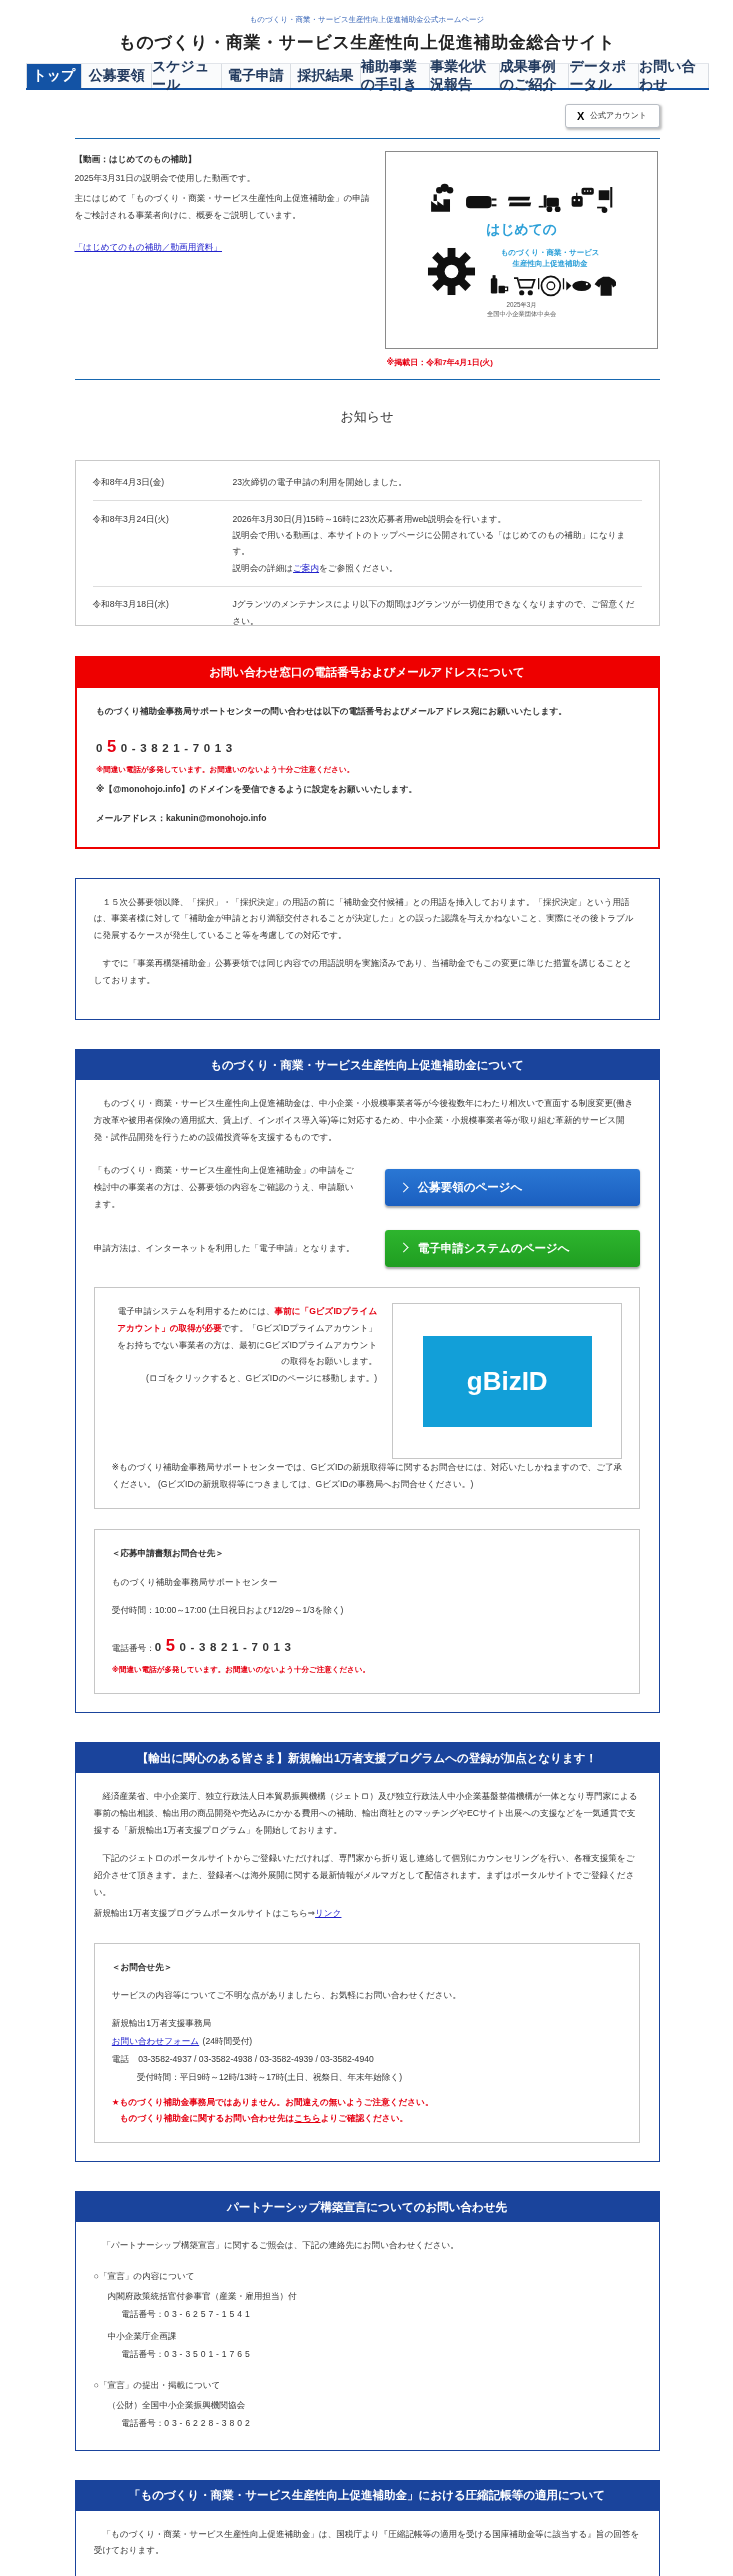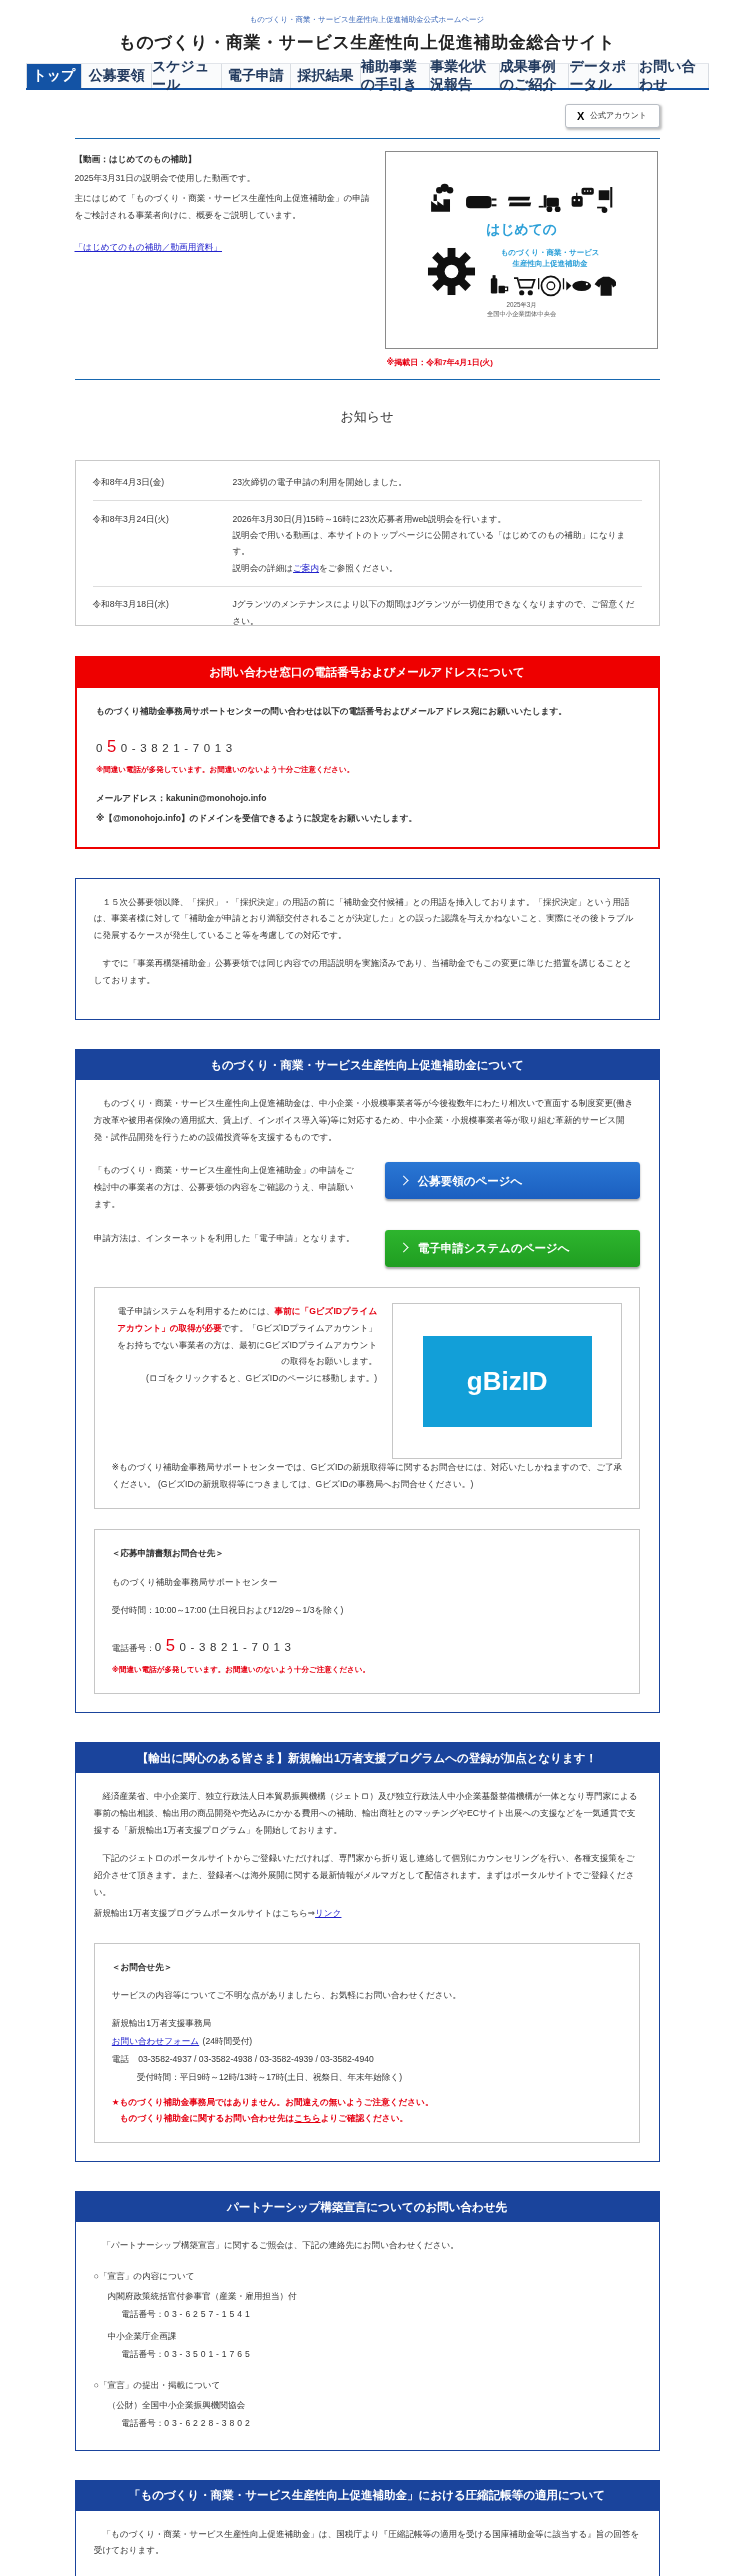--- a/index.html
+++ b/index.html
@@ -50,31 +50,31 @@
   .news-row:last-child{border-bottom:none;}
   .news-date{width:140px;flex-shrink:0;}
   .news-text{flex:1;}
   .news-text p{margin:0;}
   
   .alert{border:2.9px solid #ee0000;margin-top:30px;}
   .alert-h{background:#ee0000;color:#fff;text-align:center;font-size:11.5px;font-weight:bold;padding:7.5px 5.7px;}
   .alert-b{padding:15px 19.5px 17px;font-size:8.6px;line-height:1.9;}
   .alert-b p{margin:0 0 3.4px;}
   .bold{font-weight:bold;}
-  .phone{font-weight:normal;font-size:11.5px;letter-spacing:4.6px;margin:11.5px 0 1.1px !important;}
+  .phone{font-weight:bold;font-size:11.5px;letter-spacing:4.6px;margin:11.5px 0 1.1px !important;}
   .ph5{color:#e60012;font-size:16.6px;}
   .warn{color:#e60012;font-size:7.5px;font-weight:bold;}
   .mail{margin-top:12.6px !important;}
   
   .sec{border:1.1px solid #1a449c;margin-top:29px;}
   .sec-h{background:#1a449c;color:#fff;text-align:center;font-size:11.5px;font-weight:bold;padding:7.5px 6.9px;}
   .sec-b{padding:15px 18.3px 18.3px;font-size:8.6px;line-height:1.95;}
   .sec-b p{margin:0 0 11.5px;}
   
-  .action-row{display:flex;align-items:flex-start;gap:26px;margin:17px 0;}
+  .action-row{display:flex;align-items:center;gap:26px;margin:17px 0;}
   .action-text{flex:1;}
   .btn{display:flex;align-items:center;width:255px;height:37px;border-radius:3.4px;
        color:#fff;font-size:11.5px;font-weight:bold;padding-left:15px;box-sizing:border-box;
        text-decoration:none;box-shadow:0 1.1px 2.3px rgba(0,0,0,.35);}
   .btn-blue{background:linear-gradient(#2a77d4,#1b5fc0);}
   .btn-green{background:linear-gradient(#2eb52e,#1f9e21);}
   .chev{width:6.3px;height:6.3px;border-top:1.7px solid #fff;border-right:1.7px solid #fff;
        transform:rotate(45deg);margin-right:10.3px;flex-shrink:0;}
   .inner-box{border:0.6px solid #c6c6c6;padding:15px 17px;margin-top:20.6px;}
   .gbiz-row{display:flex;gap:15px;}
@@ -252,22 +252,22 @@
       </div>
 
     </div>
 
     <div class="alert">
       <div class="alert-h">お問い合わせ窓口の電話番号およびメールアドレスについて</div>
       <div class="alert-b">
         <p class="bold">ものづくり補助金事務局サポートセンターの問い合わせは以下の電話番号およびメールアドレス宛にお願いいたします。</p>
         <p class="phone"><span>0</span><span class="ph5">5</span><span>0-3821-7013</span></p>
         <p class="warn">※間違い電話が多発しています。お間違いのないよう十分ご注意ください。</p>
+        <p class="bold">※【@monohojo.info】のドメインを受信できるように設定をお願いいたします。</p>
         <p class="bold mail">メールアドレス：kakunin@monohojo.info</p>
-        <p class="bold">※【@monohojo.info】のドメインを受信できるように設定をお願いいたします。</p>
       </div>
     </div>
 
     <section class="sec">
       <div class="sec-b">
         <p>　１５次公募要領以降、「採択」・「採択決定」の用語の前に「補助金交付候補」との用語を挿入しております。「採択決定」という用語は、事業者様に対して「補助金が申請とおり満額交付されることが決定した」との誤った認識を与えかねないこと、実際にその後トラブルに発展するケースが発生していること等を考慮しての対応です。</p>
         <p style="margin-bottom:12px;">　すでに「事業再構築補助金」公募要領では同じ内容での用語説明を実施済みであり、当補助金でもこの変更に準じた措置を講じることとしております。</p>
       </div>
     </section>
 

